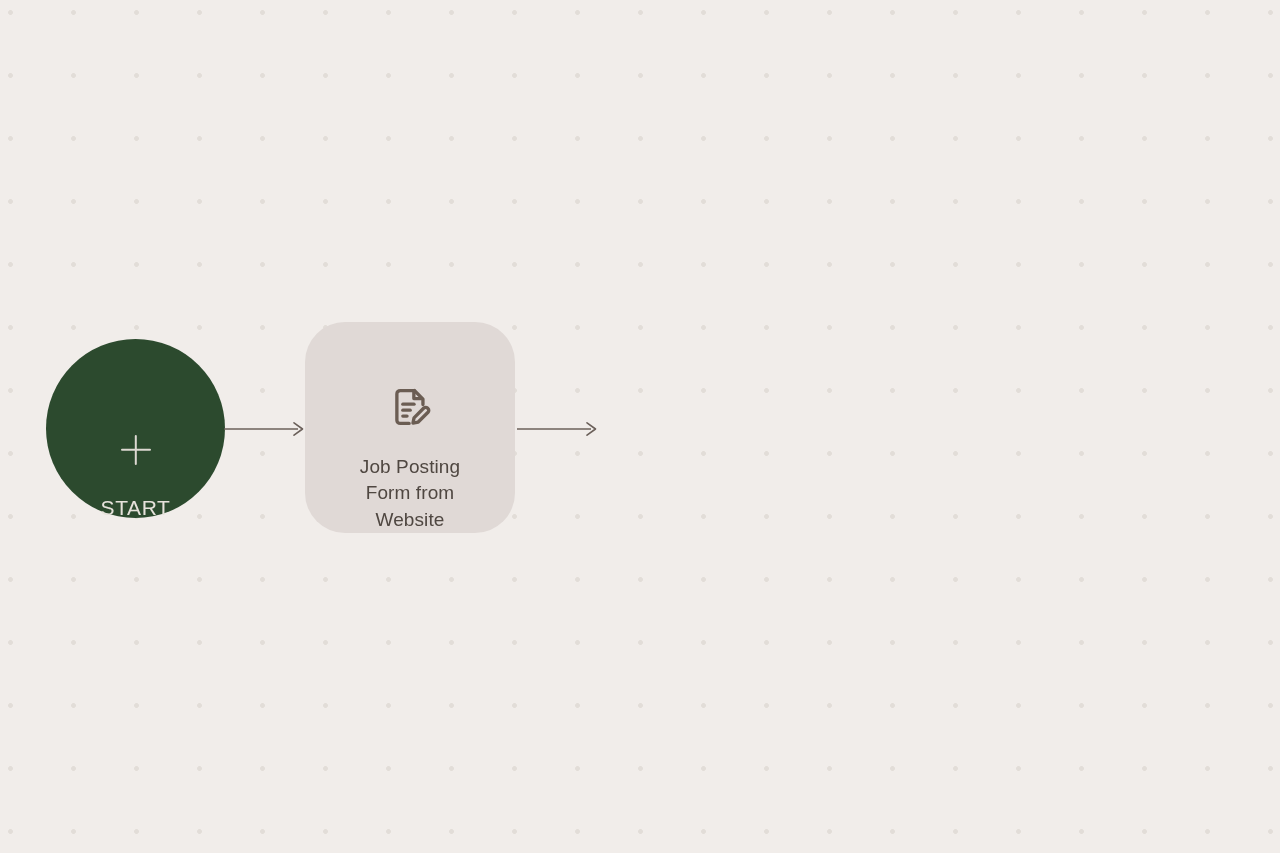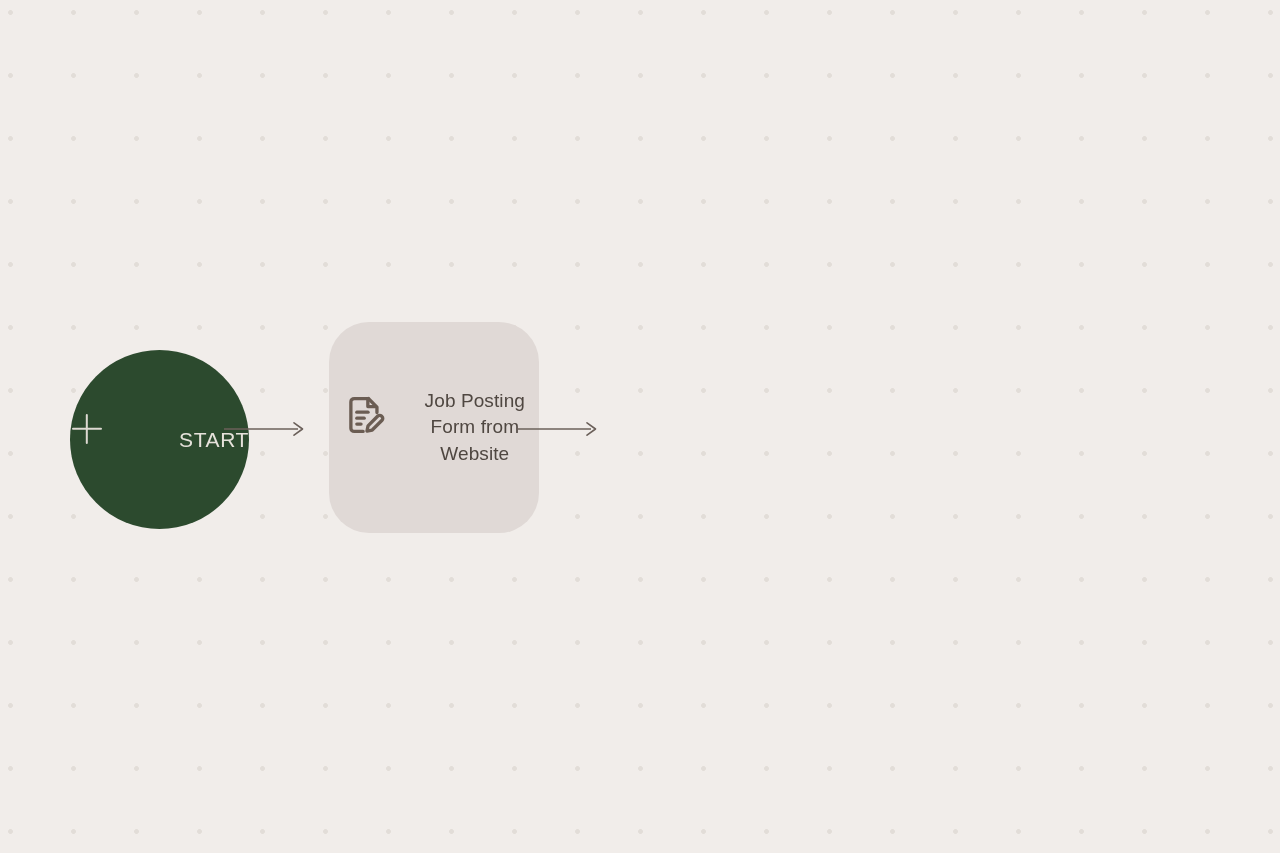--- a/index.html
+++ b/index.html
@@ -23,30 +23,29 @@
     background-image: radial-gradient(circle, #e2ddd8 2.1px, rgba(226,221,216,0) 2.6px);
     background-size: 63px 63px;
     background-position: 42px 44px;
   }
 
   
   .node {
     position: absolute;
     box-sizing: border-box;
     display: flex;
-    flex-direction: row;
+    flex-direction: column;
     align-items: center;
-    justify-content: space-between;
-    margin-left: 24px;
+    justify-content: flex-end;
   }
 
   
   #node-start {
     left: 46px;
-    top: 350px;
+    top: 339px;
     width: 179px;
     height: 179px;
     border-radius: 50%;
     background: #2c4a2e;
     gap: 8px;
   }
   #node-start .plus-wrap {
     width: 34px;
     height: 34px;
     position: relative;

